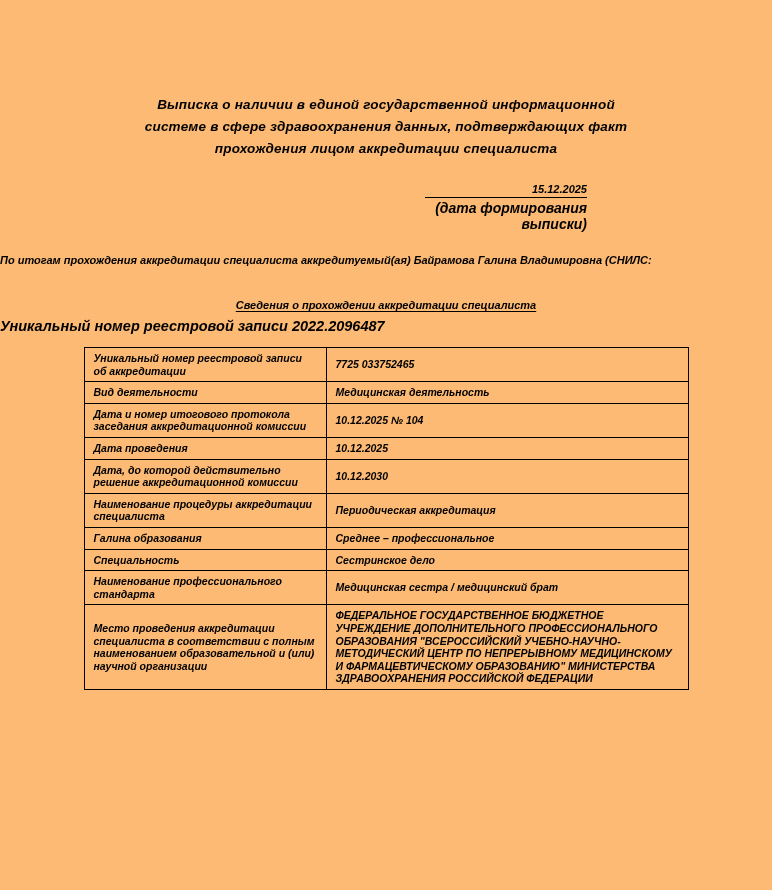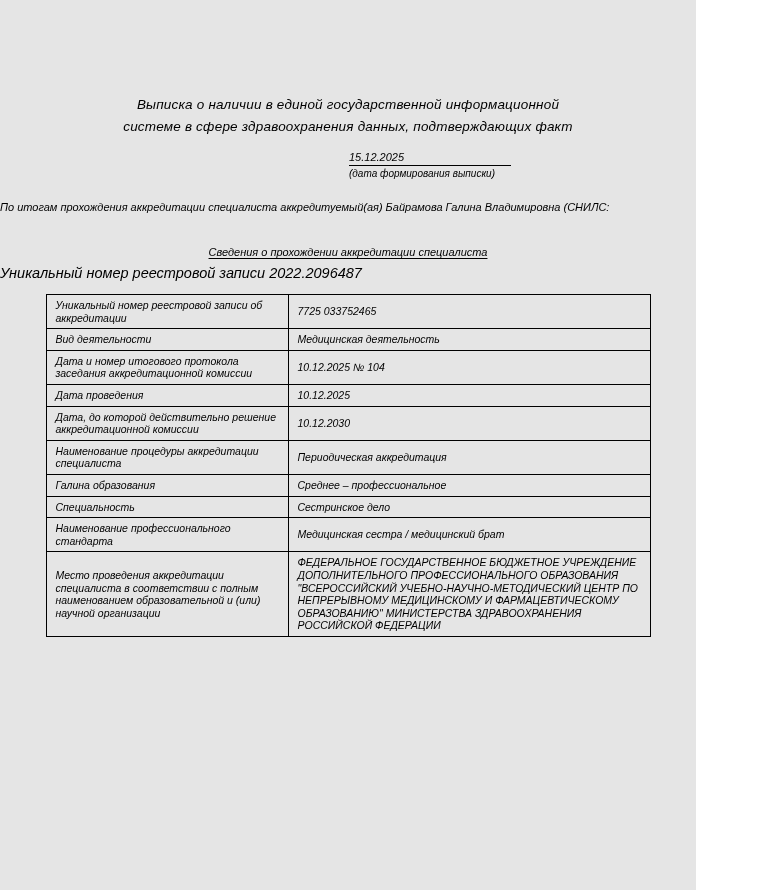--- a/index.html
+++ b/index.html
@@ -1,45 +1,45 @@
 <!DOCTYPE html>
 <html lang="ru"><head>
 <meta charset="utf-8">
 <style>
   html, body { margin: 0; padding: 0; background: #ffffff; }
   .page {
     position: relative;
-    width: 696px;
+    width: 772px;
     height: 890px;
-    background: #e5e5e5;
+    background: #fdba74;
     color: #000000;
     font-family: "Liberation Sans", sans-serif;
-    font-weight: normal;
+    font-weight: bold;
     font-style: italic;
     overflow: hidden;
   }
   .doc-title {
     padding-top: 94px;
     text-align: center;
     font-size: 13.5px;
     line-height: 22px;
     letter-spacing: 0.2px;
   }
   .date-block {
     width: 162px;
-    margin: 13px 185px 0 auto;
-    text-align: left;
+    margin: 23px 185px 0 auto;
+    text-align: right;
   }
   .date-value {
     font-size: 11px;
     padding-bottom: 2px;
     border-bottom: 1.6px solid #000000;
   }
   .date-caption {
-    font-size: 10px;
+    font-size: 14px;
     padding-top: 2px;
   }
   .intro {
     margin-top: 21px;
     text-align: left;
     font-size: 11px;
     line-height: 15px;
   }
   .section-heading {
     margin-top: 31px;
@@ -69,20 +69,21 @@
   }
 </style>
 </head>
 <body>
 
 <div class="page">
 
   <div class="doc-title">
     <div>Выписка о наличии в единой государственной информационной</div>
     <div>системе в сфере здравоохранения данных, подтверждающих факт</div>
+    <div>прохождения лицом аккредитации специалиста</div>
   </div>
 
   <div class="date-block">
     <div class="date-value">15.12.2025</div>
     <div class="date-caption">(дата формирования выписки)</div>
   </div>
 
   <div class="intro">
     <div>По итогам прохождения аккредитации специалиста аккредитуемый(ая) Байрамова Галина Владимировна (СНИЛС:</div>
   </div>

